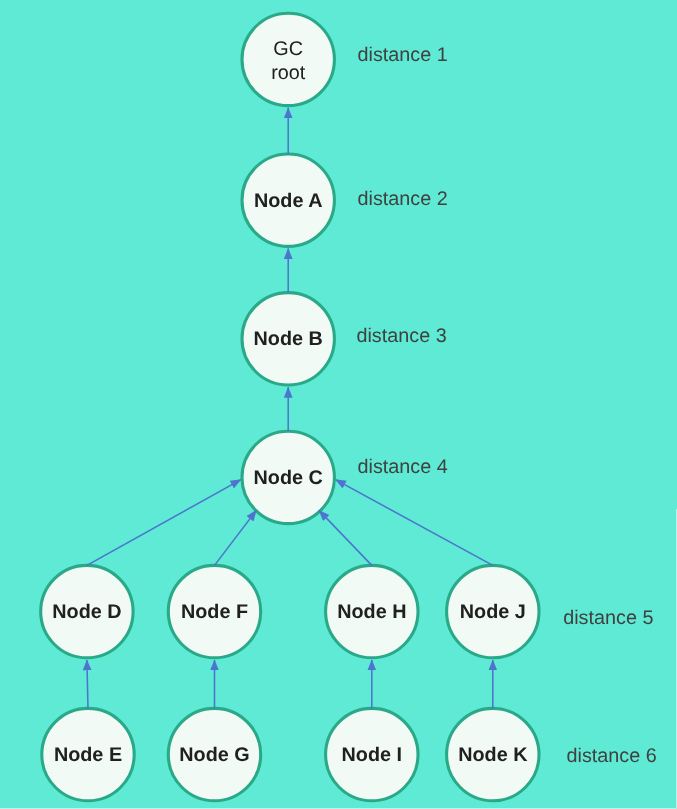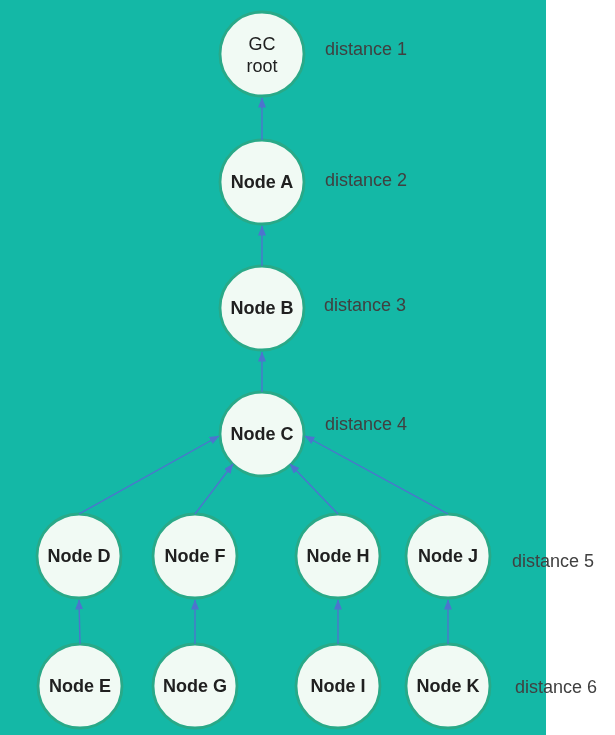--- a/index.html
+++ b/index.html
@@ -3,23 +3,23 @@
 <meta charset="utf-8">
 <style>
   html, body {
     margin: 0;
     padding: 0;
     background: #ffffff;
     font-family: "Liberation Sans", sans-serif;
   }
   .canvas {
     position: relative;
-    width: 546px;
+    width: 615px;
     height: 735px;
-    background: #14b8a6;
+    background: #5eead4;
   }
   svg { display: block; }
   .node-circle {
     fill: #F1FAF4;
     stroke: #29A988;
     stroke-width: 2.8px;
   }
   .edge {
     stroke: #4D74CE;
     stroke-width: 1.4px;

